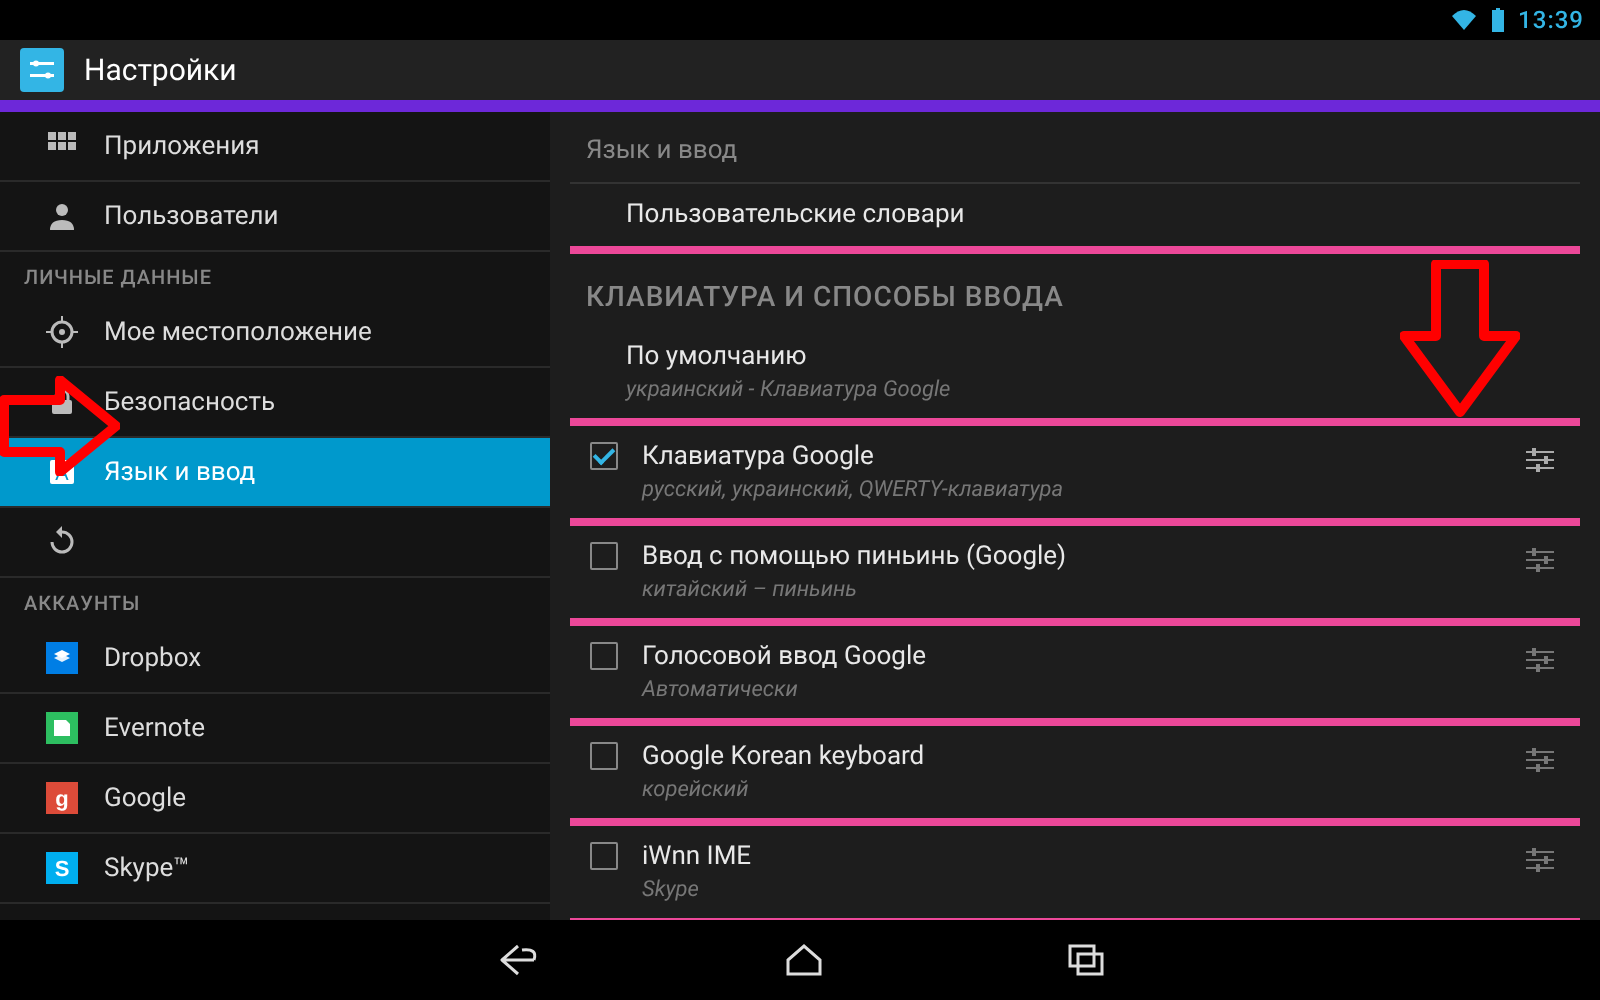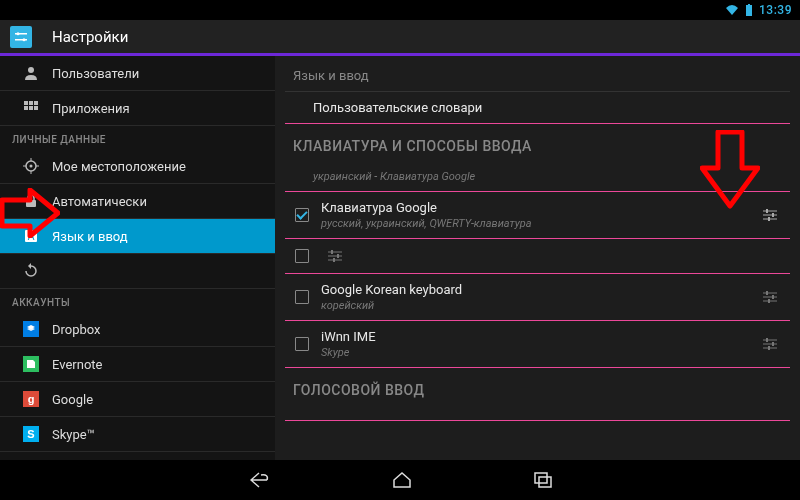--- a/index.html
+++ b/index.html
@@ -3,37 +3,37 @@
 <meta charset="utf-8">
 <style>
   * { margin: 0; padding: 0; box-sizing: border-box; }
   html, body { width: 800px; height: 500px; overflow: hidden; font-family: "Roboto", "Helvetica Neue", Arial, sans-serif; background:#000; }
   .screen { width:800px; height:500px; background:#ffffff; position:relative; }
   
   .status-bar { height:20px; background:#000; display:flex; align-items:center; justify-content:flex-end; padding:0 8px; gap:6px; color:#33b5e5; font-size:12px; }
   .status-bar .clock { font-weight:500; letter-spacing:0.5px; }
   .status-bar svg { display:block; }
   
-  .action-bar { height:36px; background:#222; display:flex; align-items:center; padding:0 10px; gap:20px; color:#fff; border-bottom:3px solid #6d28d9; }
+  .action-bar { height:36px; background:#222; display:flex; align-items:center; padding:0 10px; gap:10px; color:#fff; border-bottom:6px solid #6d28d9; }
   .action-bar .app-icon { width:22px; height:22px; background:#33b5e5; border-radius:2px; display:flex; align-items:center; justify-content:center; }
   .action-bar .title { font-size:15px; font-weight:400; }
   
   .main { display:flex; height:404px; background:#1a1a1a; }
   .sidebar { width:275px; background:#141414; overflow-y:auto; }
   .sidebar::-webkit-scrollbar { width:4px; } .sidebar::-webkit-scrollbar-thumb { background:#444; }
   .side-item { display:flex; align-items:center; padding:8px 10px 8px 22px; gap:12px; color:#ddd; font-size:13px; border-bottom:1px solid #2a2a2a; cursor:pointer; }
   .side-item.selected { background:#0099cc; color:#fff; }
   .side-item .icon { width:18px; height:18px; flex-shrink:0; display:flex; align-items:center; justify-content:center; }
   .side-header { padding:8px 10px 4px 12px; color:#888; font-size:10px; font-weight:500; letter-spacing:0.5px; }
   
   .detail { flex:1; background:#1d1d1d; overflow-y:auto; padding:0 10px 10px 10px; position:relative; }
   .detail::-webkit-scrollbar{width:4px}.detail::-webkit-scrollbar-thumb{background:#444}
   .detail-title { padding:12px 8px 8px 8px; color:#888; font-size:13px; border-bottom:1px solid #333; }
   .group-header { padding:14px 8px 6px 8px; color:#888; font-size:14px; font-weight:500; letter-spacing:0.5px; }
-  .detail-row { display:flex; align-items:center; padding:8px 6px; border-bottom:1px solid #ec4899; gap:8px; }
+  .detail-row { display:flex; align-items:flex-start; padding:8px 6px; border-bottom:4px solid #ec4899; gap:8px; }
   .detail-row .cb { width:22px; display:flex; align-items:center; justify-content:center; }
   .detail-row .cb .box { width:14px; height:14px; border:1px solid #888; border-radius:1px; display:flex; align-items:center; justify-content:center; }
   .detail-row .cb .box.checked::after { content:""; width:8px; height:4px; border-left:2px solid #33b5e5; border-bottom:2px solid #33b5e5; transform:rotate(-45deg); margin-top:-3px; }
   .detail-row .txt { flex:1; }
   .detail-row .txt .t1 { color:#e8e8e8; font-size:13px; }
   .detail-row .txt .t2 { color:#777; font-size:11px; margin-top:2px;font-style:italic; }
   .detail-row .set-icon { width:28px; display:flex; align-items:center; justify-content:center; color:#888; cursor:pointer; }
   .detail-row.indent .txt { padding-left:22px; }
   
   .navbar { height:40px; background:#000; display:flex; align-items:center; justify-content:center; gap:120px; }
@@ -73,39 +73,39 @@
         </svg>
     </span>
     <span class="title">Настройки</span>
   </div>
 
   <div class="main">
     <div class="sidebar">
       <div class="side-item">
         <span class="icon">
             <svg width="16" height="16" viewBox="0 0 16 16">
-              <circle cx="8" cy="5" r="3" fill="#bbb"></circle>
-              <path d="M2 15 Q2 10 8 10 Q14 10 14 15 Z" fill="#bbb"></path>
-            </svg>
-          </span>
-        <span>Пользователи</span>
-      </div>
-      <div class="side-item">
-        <span class="icon">
-            <svg width="16" height="16" viewBox="0 0 16 16">
               <rect x="1" y="1" width="4" height="4" fill="#bbb"></rect>
               <rect x="6" y="1" width="4" height="4" fill="#bbb"></rect>
               <rect x="11" y="1" width="4" height="4" fill="#bbb"></rect>
               <rect x="1" y="6" width="4" height="4" fill="#bbb"></rect>
               <rect x="6" y="6" width="4" height="4" fill="#bbb"></rect>
               <rect x="11" y="6" width="4" height="4" fill="#bbb"></rect>
             </svg>
           </span>
         <span>Приложения</span>
       </div>
+      <div class="side-item">
+        <span class="icon">
+            <svg width="16" height="16" viewBox="0 0 16 16">
+              <circle cx="8" cy="5" r="3" fill="#bbb"></circle>
+              <path d="M2 15 Q2 10 8 10 Q14 10 14 15 Z" fill="#bbb"></path>
+            </svg>
+          </span>
+        <span>Пользователи</span>
+      </div>
       <div class="side-header">ЛИЧНЫЕ ДАННЫЕ</div>
       <div class="side-item">
         <span class="icon">
             <svg width="16" height="16" viewBox="0 0 16 16">
               <circle cx="8" cy="8" r="5" fill="none" stroke="#bbb" stroke-width="1.5"></circle>
               <circle cx="8" cy="8" r="1.5" fill="#bbb"></circle>
               <line x1="8" y1="0" x2="8" y2="3" stroke="#bbb"></line>
               <line x1="8" y1="13" x2="8" y2="16" stroke="#bbb"></line>
               <line x1="0" y1="8" x2="3" y2="8" stroke="#bbb"></line>
               <line x1="13" y1="8" x2="16" y2="8" stroke="#bbb"></line>
@@ -113,21 +113,21 @@
           </span>
         <span>Мое местоположение</span>
       </div>
       <div class="side-item">
         <span class="icon">
             <svg width="16" height="16" viewBox="0 0 16 16">
               <rect x="3" y="7" width="10" height="7" rx="1" fill="#bbb"></rect>
               <path d="M5 7 V5 a3 3 0 0 1 6 0 V7" fill="none" stroke="#bbb" stroke-width="1.5"></path>
             </svg>
           </span>
-        <span>Автоматически</span>
+        <span>Безопасность</span>
       </div>
       <div class="side-item selected">
         <span class="icon">
             <svg width="16" height="16" viewBox="0 0 16 16">
               <rect x="2" y="2" width="12" height="12" rx="1" fill="#fff"></rect>
               <text x="8" y="12" text-anchor="middle" font-size="10" fill="#0099cc" font-family="Arial">A</text>
             </svg>
           </span>
         <span>Язык и ввод</span>
       </div>
@@ -190,20 +190,21 @@
       <div class="detail-row indent">
         <div class="txt">
             <div class="t1">Пользовательские словари</div>
           </div>
       </div>
 
       <div class="group-header">КЛАВИАТУРА И СПОСОБЫ ВВОДА</div>
 
       <div class="detail-row indent">
         <div class="txt">
+          <div class="t1">По умолчанию</div>
           <div class="t2">украинский - Клавиатура Google</div>
         </div>
       </div>
 
       <div class="detail-row">
         <div class="cb">
             <div class="box checked"></div>
           </div>
         <div class="txt">
           <div class="t1">Клавиатура Google</div>
@@ -218,73 +219,96 @@
               <line x1="2" y1="13" x2="16" y2="13" stroke="#aaa"></line>
               <rect x="7" y="11" width="2" height="4" fill="#aaa"></rect>
             </svg>
           </div>
       </div>
 
       <div class="detail-row">
         <div class="cb">
             <div class="box"></div>
           </div>
+        <div class="txt">
+          <div class="t1">Ввод с помощью пиньинь (Google)</div>
+          <div class="t2">китайский – пиньинь</div>
+        </div>
         <div class="set-icon">
             <svg width="18" height="18" viewBox="0 0 18 18">
               <line x1="2" y1="5" x2="16" y2="5" stroke="#777"></line>
               <rect x="5" y="3" width="2" height="4" fill="#777"></rect>
               <line x1="2" y1="9" x2="16" y2="9" stroke="#777"></line>
               <rect x="11" y="7" width="2" height="4" fill="#777"></rect>
               <line x1="2" y1="13" x2="16" y2="13" stroke="#777"></line>
               <rect x="7" y="11" width="2" height="4" fill="#777"></rect>
             </svg>
           </div>
       </div>
 
-
       <div class="detail-row">
         <div class="cb">
             <div class="box"></div>
           </div>
         <div class="txt">
-          <div class="t1">Google Korean keyboard</div>
-          <div class="t2">корейский</div>
+          <div class="t1">Голосовой ввод Google</div>
+          <div class="t2">Автоматически</div>
         </div>
         <div class="set-icon">
             <svg width="18" height="18" viewBox="0 0 18 18">
               <line x1="2" y1="5" x2="16" y2="5" stroke="#777"></line>
               <rect x="5" y="3" width="2" height="4" fill="#777"></rect>
               <line x1="2" y1="9" x2="16" y2="9" stroke="#777"></line>
               <rect x="11" y="7" width="2" height="4" fill="#777"></rect>
               <line x1="2" y1="13" x2="16" y2="13" stroke="#777"></line>
               <rect x="7" y="11" width="2" height="4" fill="#777"></rect>
             </svg>
           </div>
       </div>
 
       <div class="detail-row">
         <div class="cb">
             <div class="box"></div>
           </div>
         <div class="txt">
-          <div class="t1">iWnn IME</div>
-          <div class="t2">Skype</div>
+          <div class="t1">Google Korean keyboard</div>
+          <div class="t2">корейский</div>
         </div>
         <div class="set-icon">
             <svg width="18" height="18" viewBox="0 0 18 18">
               <line x1="2" y1="5" x2="16" y2="5" stroke="#777"></line>
               <rect x="5" y="3" width="2" height="4" fill="#777"></rect>
               <line x1="2" y1="9" x2="16" y2="9" stroke="#777"></line>
               <rect x="11" y="7" width="2" height="4" fill="#777"></rect>
               <line x1="2" y1="13" x2="16" y2="13" stroke="#777"></line>
               <rect x="7" y="11" width="2" height="4" fill="#777"></rect>
             </svg>
           </div>
       </div>
 
+      <div class="detail-row">
+        <div class="cb">
+            <div class="box"></div>
+          </div>
+        <div class="txt">
+          <div class="t1">iWnn IME</div>
+          <div class="t2">Skype</div>
+        </div>
+        <div class="set-icon">
+            <svg width="18" height="18" viewBox="0 0 18 18">
+              <line x1="2" y1="5" x2="16" y2="5" stroke="#777"></line>
+              <rect x="5" y="3" width="2" height="4" fill="#777"></rect>
+              <line x1="2" y1="9" x2="16" y2="9" stroke="#777"></line>
+              <rect x="11" y="7" width="2" height="4" fill="#777"></rect>
+              <line x1="2" y1="13" x2="16" y2="13" stroke="#777"></line>
+              <rect x="7" y="11" width="2" height="4" fill="#777"></rect>
+            </svg>
+          </div>
+      </div>
+
       <div class="group-header">ГОЛОСОВОЙ ВВОД</div>
 
       <div class="detail-row indent">
         
       </div>
     </div>
   </div>
 
   <div class="navbar">
     <span class="nb">

